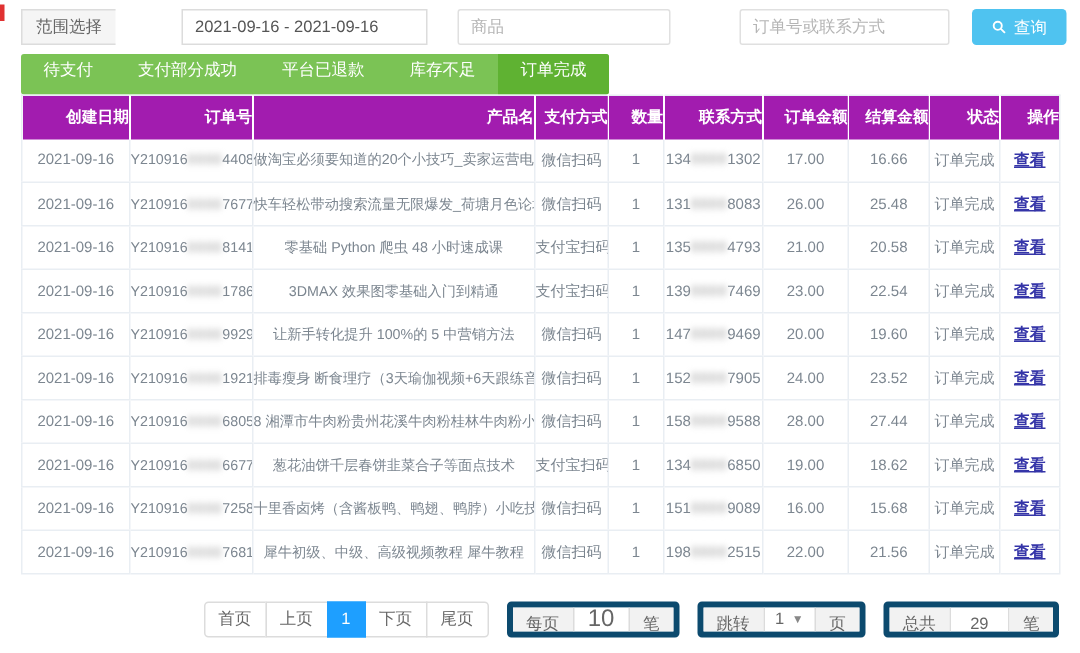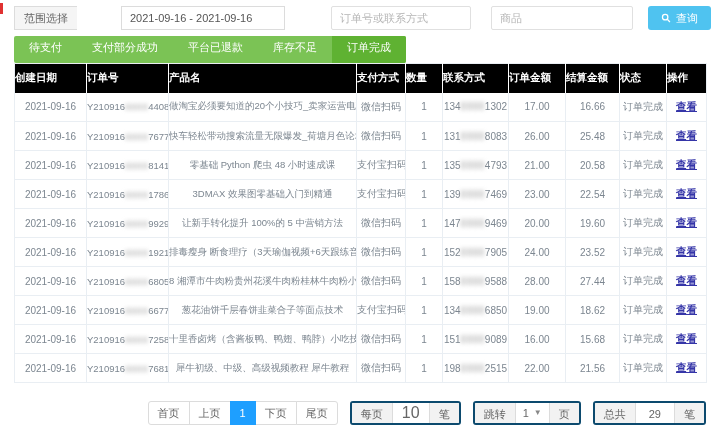--- a/index.html
+++ b/index.html
@@ -26,62 +26,62 @@
 
   
   .tabbar { position:absolute; top:36px; left:14px; height:27px; background:#7bc355;
     display:inline-flex; border-radius:2px; overflow:hidden; }
   .tab { padding:0 15px; line-height:22px; font-size:11px; color:#fff; cursor:pointer; white-space:nowrap; }
   .tab.active { background:#5fb232; }
 
   
   table { position:absolute; top:63px; left:14px; width:692px; border-collapse:collapse;
     table-layout:fixed; border:1px solid #e9eef3; }
-  th { background:#000000; color:#fff; font-size:10.5px; font-weight:bold; height:29px;
-    text-align:left; border-left:1px solid rgba(255,255,255,.45); white-space:nowrap; overflow:hidden;margin-left:47px; }
+  th { background:#a21caf; color:#fff; font-size:10.5px; font-weight:bold; height:29px;
+    text-align:right; border-left:1px solid rgba(255,255,255,.45); white-space:nowrap; overflow:hidden;margin-left:47px; }
   th:first-child { border-left:none; }
   td { font-size:10px; color:#7c8690; text-align:center; height:29px;
     border-bottom:1px solid #e9eef3; border-left:1px solid #e9eef3; white-space:nowrap; overflow:hidden; }
   td:first-child { border-left:none; }
   td.c-order { font-size:9.5px; }
   td.c-product { font-size:9.5px; }
   .masked { filter:blur(2px); color:#a9a9a9; letter-spacing:.5px; }
   .view-link { color:#3535a8; font-weight:bold; text-decoration:underline; font-size:10.5px; cursor:pointer; }
 
   
   .footer { position:absolute; top:401px; right:14px; display:flex; align-items:center; gap:12px; }
   .pager { display:flex; }
   .pbtn { border:1px solid #dcdcdc; background:#fff; padding:0 9px; height:24px; line-height:22px;
     font-size:11px; color:#666; margin-left:-1px; cursor:pointer; white-space:nowrap; }
   .pbtn:first-child { margin-left:0; border-radius:3px 0 0 3px; }
   .pbtn:last-child { border-radius:0 3px 3px 0; }
   .pbtn.active { background:#1e9fff; border-color:#1e9fff; color:#fff; position:relative; }
-  .group { display:flex; align-items:stretch; border:2px solid #0c4a6e; border-radius:3px;
+  .group { display:flex; align-items:stretch; border:4px solid #0c4a6e; border-radius:3px;
     overflow:hidden; height:24px; font-size:11px; }
   .g-label { background:#f2f2f2; padding:0 9px; line-height:22px; color:#666; white-space:nowrap; }
   .g-input { width:38px; border:none; border-left:1px solid #dcdcdc; border-right:1px solid #dcdcdc;
     text-align:center; font-size:16px; color:#666; outline:none; font-family:inherit; }
   .g-select { background:#fff; border-left:1px solid #dcdcdc; border-right:1px solid #dcdcdc;
     padding:0 7px; line-height:22px; display:flex; align-items:center; gap:5px; color:#666; cursor:pointer; }
   .g-select .caret { font-size:8px; color:#888; }
   .g-value { background:#fff; border-left:1px solid #dcdcdc; border-right:1px solid #dcdcdc;
     padding:0 13px; line-height:22px; color:#666; }
 </style>
 </head>
 <body>
 
 <div class="edge-mark"></div>
 
 <div class="topbar">
   <div class="input-group">
     <span class="ig-label">范围选择</span>
     <input class="ig-input" value="2021-09-16 - 2021-09-16" style="">
   </div>
+  <input class="text-input ti-product" placeholder="商品" style="">
   <input class="text-input ti-order" placeholder="订单号或联系方式" style="">
-  <input class="text-input ti-product" placeholder="商品" style="">
   <button class="search-btn">
     <span style="display:flex;align-items:center;">
       <svg width="10" height="10" viewBox="0 0 24 24">
           <circle cx="10" cy="10" r="6.5" fill="none" stroke="#fff" stroke-width="3"></circle>
           <line x1="15" y1="15" x2="21.5" y2="21.5" stroke="#fff" stroke-width="3"></line>
         </svg>
     </span>
     <span>查询</span>
   </button>
 </div>

